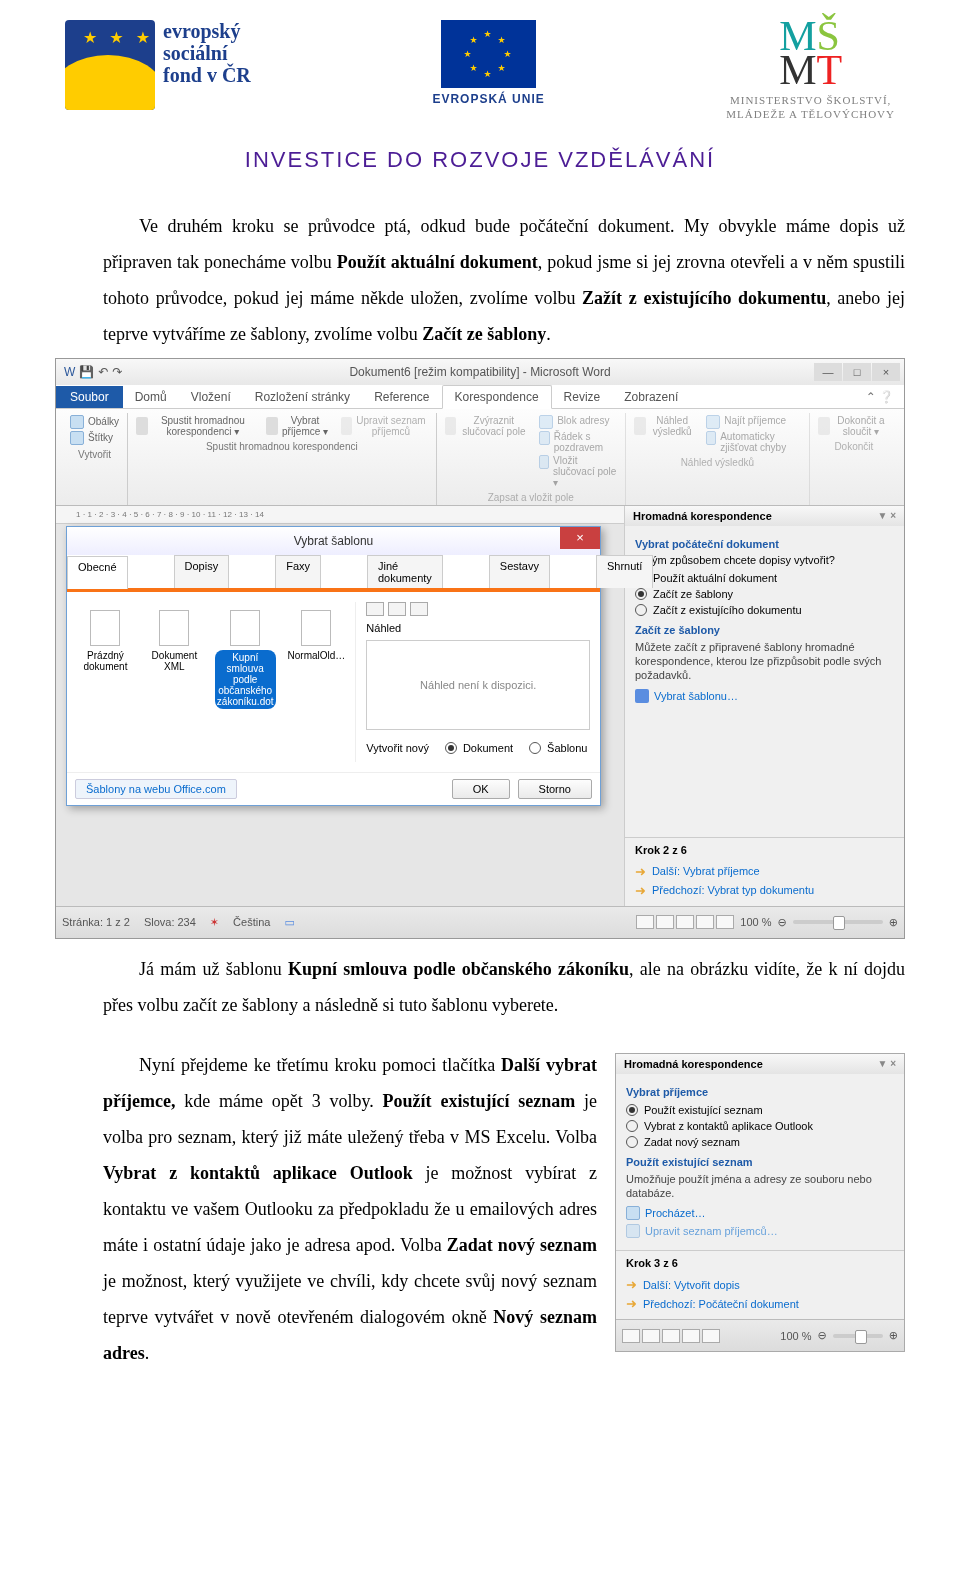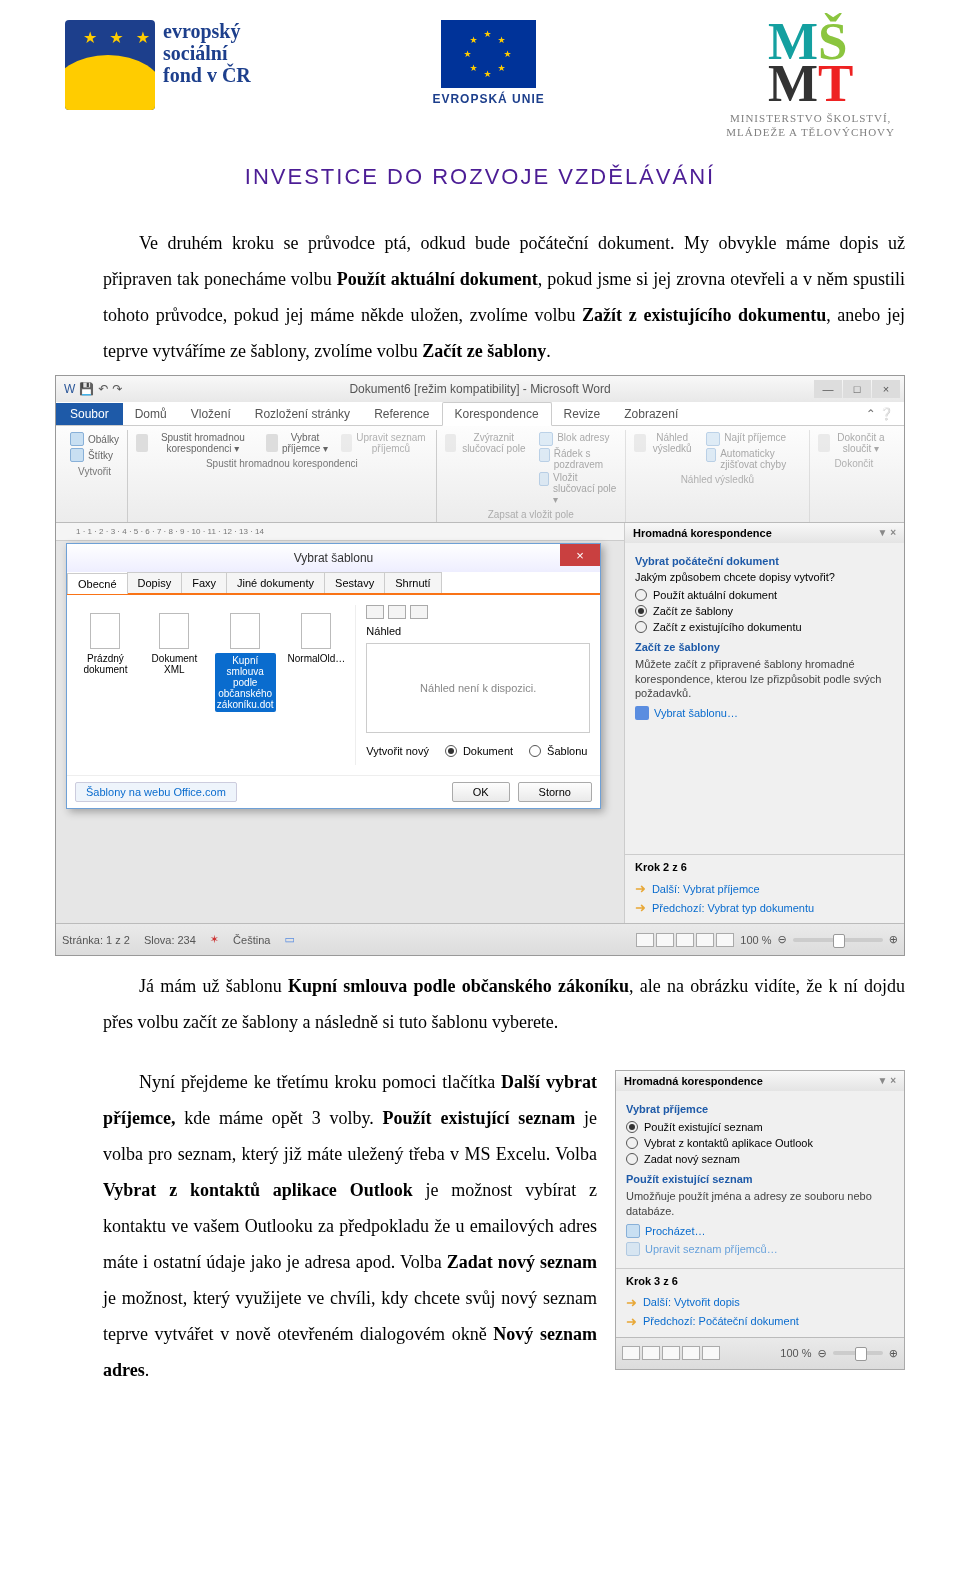--- a/index.html
+++ b/index.html
@@ -10,21 +10,21 @@
   .esf-logo { display: flex; align-items: flex-start; gap: 8px; }
   .esf-flag { width: 90px; height: 90px; background: #1d3f8c; border-radius: 4px; position: relative; overflow: hidden; }
   .esf-flag::before { content: ""; position: absolute; width: 110px; height: 70px; background: #ffcc00; border-radius: 50%; top: 35px; left: -12px; }
   .esf-flag::after { content: "★ ★ ★"; position: absolute; color: #ffcc00; font-size: 16px; top: 8px; left: 18px; letter-spacing: 4px; }
   .esf-text { font-weight: bold; color: #1d3f8c; font-size: 20px; line-height: 1.1; }
   .eu-flag { width: 95px; height: 68px; background: #003399; position: relative; display: flex; align-items: center; justify-content: center; margin-bottom: 4px; }
   .eu-stars { color: #ffcc00; font-size: 9px; position: relative; width: 50px; height: 50px; }
   .star { position: absolute; }
   .eu-label { font-size: 12px; font-weight: bold; color: #1d3f8c; letter-spacing: 1px; }
   .msmt-logo { display: flex; flex-direction: column; align-items: center; }
-  .msmt-top { font-family: serif; font-size: 53px; color: #14a0a0; font-weight: bold; line-height: 0.8; }
+  .msmt-top { font-family: serif; font-size: 42px; color: #14a0a0; font-weight: normal; line-height: 0.8; }
   .msmt-sub { font-size: 11px; color: #808080; letter-spacing: 1px; text-align: center; line-height: 1.3; margin-top: 6px; }
   .op-logo { display: flex; flex-direction: column; align-items: center; }
   .op-icon { width: 70px; height: 65px; border: 3px solid #e87722; position: relative; margin-bottom: 6px; }
   .op-icon::before { content: ""; position: absolute; top: -3px; left: -3px; width: 25px; height: 25px; border-top: 3px solid #294a8f; border-left: 3px solid #294a8f; }
   .op-text { font-size: 11px; font-weight: bold; text-align: center; line-height: 1.2; }
   .tagline { text-align: center; font-family: Arial, sans-serif; font-size: 22px; color: #4c1d95; letter-spacing: 2px; margin: 15px 0 35px 0; }
   .body-text { font-size: 18px; line-height: 2; text-align: justify; }
   .indent { text-indent: 36px; }
   .para { margin-bottom: 6px; margin-left: 48px; }
   .screenshot { border: 1px solid #999; margin: 6px 0 12px 0; font-family: 'Segoe UI', Tahoma, sans-serif; background: #fff; }
@@ -45,28 +45,28 @@
   .ribbon-item { display: flex; flex-direction: row; align-items: center; gap: 2px; font-size: 10px; text-align: center; }
   .ribbon-item .ico { width: 18px; height: 18px; background: #ddd; border-radius: 2px; }
   .ribbon-stack { display: flex; flex-direction: column; gap: 2px; font-size: 10px; }
   .group-label { font-size: 10px; color: #777; text-align: center; margin-top: 4px; border-top: 0; }
   .main-area { display: flex; background: #e6e6e6; position: relative; min-height: 400px; }
   .ruler { background: #f5f5f5; border-bottom: 1px solid #ccc; height: 18px; font-size: 8px; color: #777; padding-left: 20px; display: flex; align-items: center; gap: 20px; }
   .doc-area { flex: 1; position: relative; }
   .dialog { position: absolute; top: 20px; left: 10px; width: 535px; background: #fff; border: 1px solid #6ea0d6; box-shadow: 3px 3px 8px rgba(0,0,0,.3); font-size: 11px; }
   .dialog-title { background: linear-gradient(#fff,#eef); height: 28px; display: flex; align-items: center; justify-content: center; font-size: 12px; color: #333; position: relative; }
   .dialog-close { position: absolute; right: 0; top: 0; width: 40px; height: 22px; background: #c94040; color: #fff; display: flex; align-items: center; justify-content: center; font-size: 13px; }
-  .dialog-tabs { display: flex; border-bottom: 2px solid #f97316; }
+  .dialog-tabs { display: flex; border-bottom: 4px solid #f97316; gap: 47px; }
   .dialog-tabs .dtab { padding: 4px 10px; border: 1px solid #ccc; border-bottom: none; background: #f5f5f5; font-size: 11px; margin-right: -1px; }
   .dialog-tabs .dtab.active { background: #fff; position: relative; top: 1px; }
   .dialog-body { display: flex; padding: 10px; gap: 10px; }
   .tpl-list { flex: 1.2; height: 160px; overflow: hidden; display: flex; gap: 12px; align-items: flex-start; padding-top: 8px; }
   .tpl-item { display: flex; flex-direction: column; align-items: center; width: 72px; font-size: 10px; text-align: center; gap: 4px; }
   .tpl-icon { width: 30px; height: 36px; background: #fff; border: 1px solid #bbb; }
-  .tpl-item.selected .tpl-label { background: #0a6cce; color: #fff; padding: 2px; border-radius: 2px; }
+  .tpl-item.selected .tpl-label { background: #0a6cce; color: #fff; padding: 2px; border-radius: 8px; }
   .preview-pane { flex: 1; border-left: 1px solid #eee; padding-left: 10px; }
   .preview-toolbar { display: flex; gap: 4px; margin-bottom: 6px; }
   .preview-toolbar span { width: 18px; height: 14px; border: 1px solid #aaa; background: #f4f4f4; }
   .preview-label { font-size: 11px; margin-bottom: 6px; }
   .preview-box { height: 90px; border: 1px solid #ccc; display: flex; align-items: center; justify-content: center; color: #888; font-size: 11px; }
   .dialog-bottom { display: flex; align-items: center; padding: 6px 8px; gap: 8px; border-top: 1px solid #eee; }
   .create-new { display: flex; gap: 16px; font-size: 11px; align-items: center; }
   .dialog-link { color: #0a6cce; background: #eef4fb; border: 1px solid #ccd; padding: 3px 10px; border-radius: 2px; font-size: 11px; }
   .dialog-actions { margin-left: auto; display: flex; gap: 8px; }
   .dialog-actions button { padding: 3px 20px; font-size: 11px; background: linear-gradient(#fdfdfd,#eaeaea); border: 1px solid #aaa; border-radius: 2px; }

